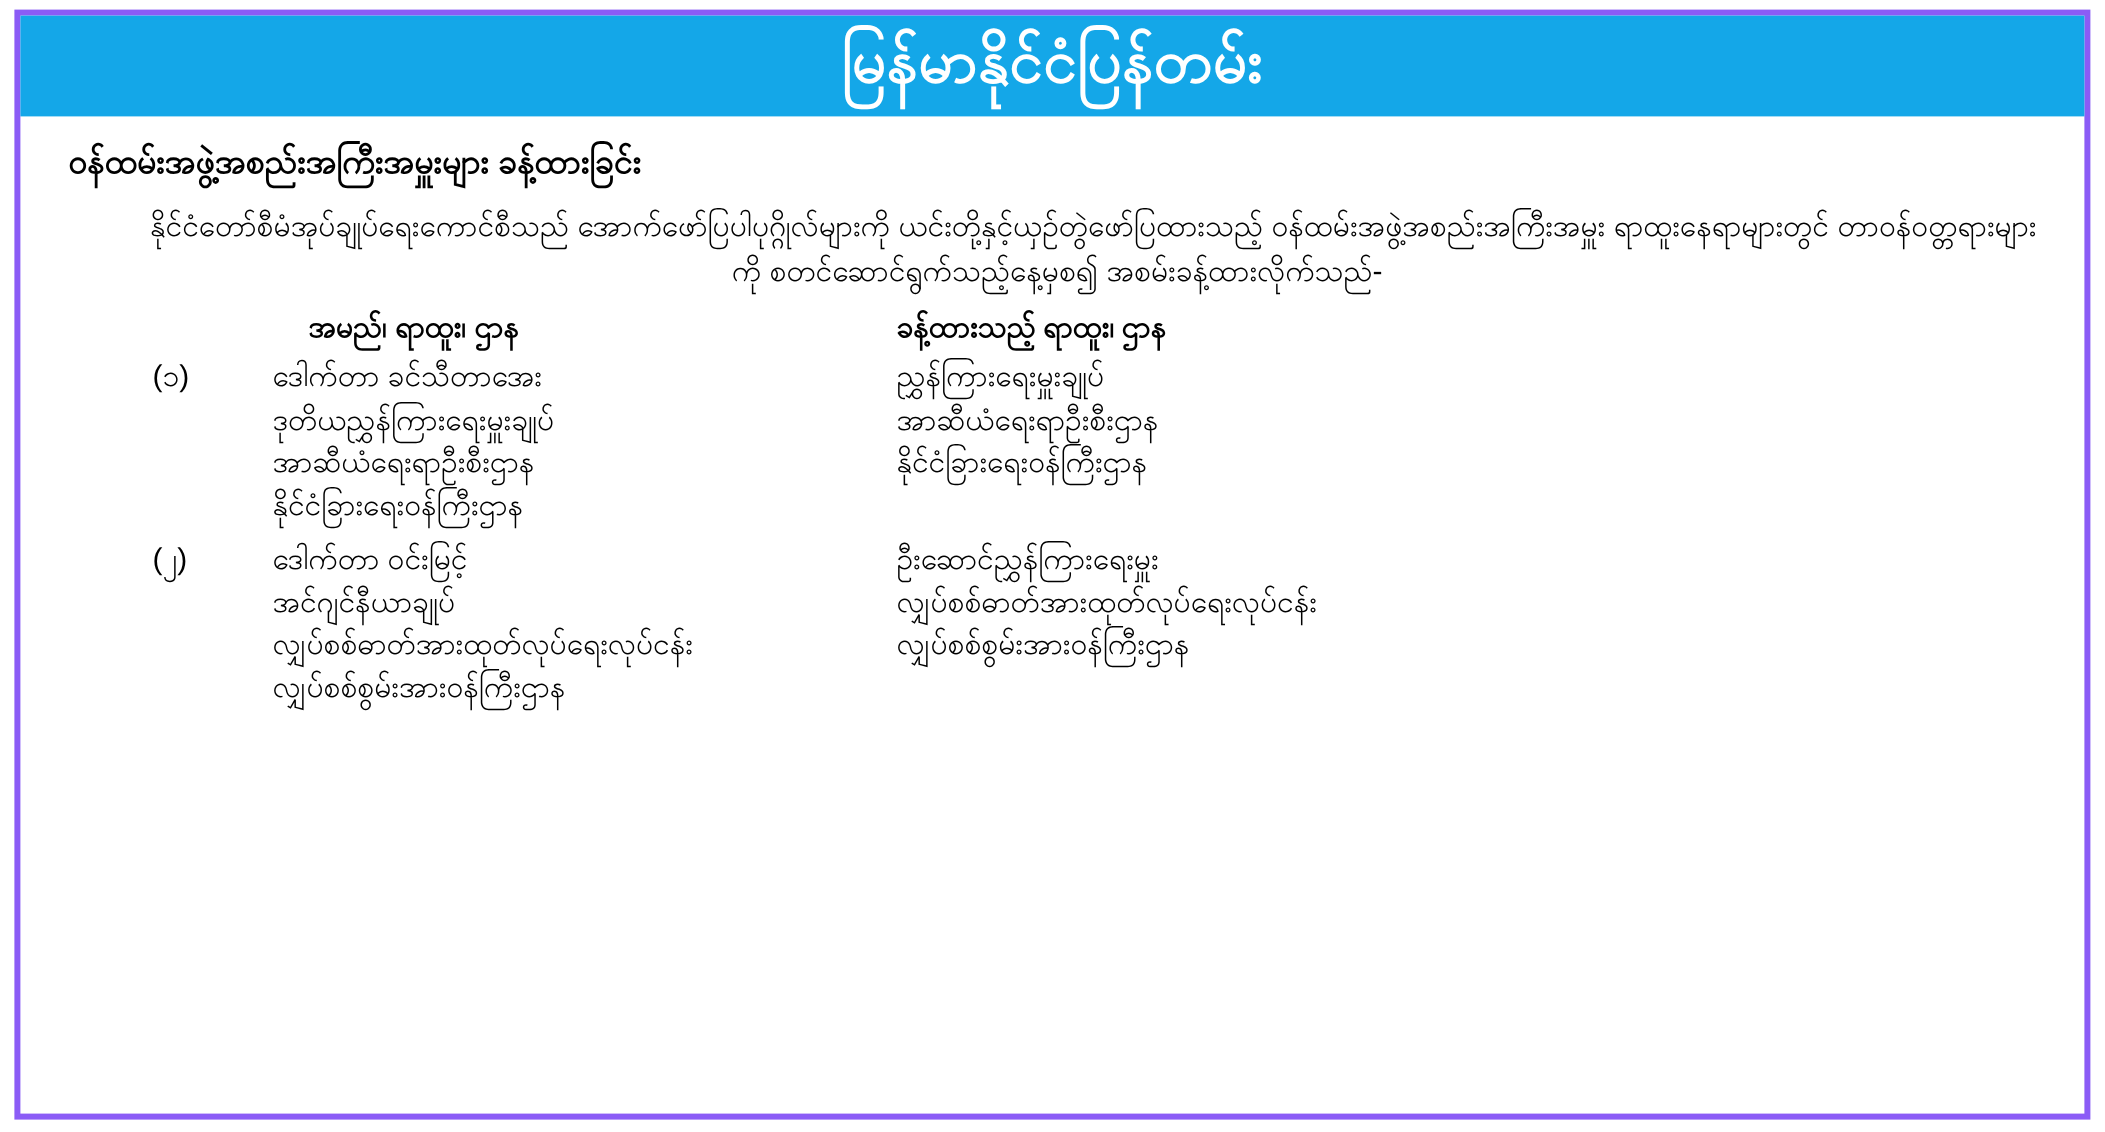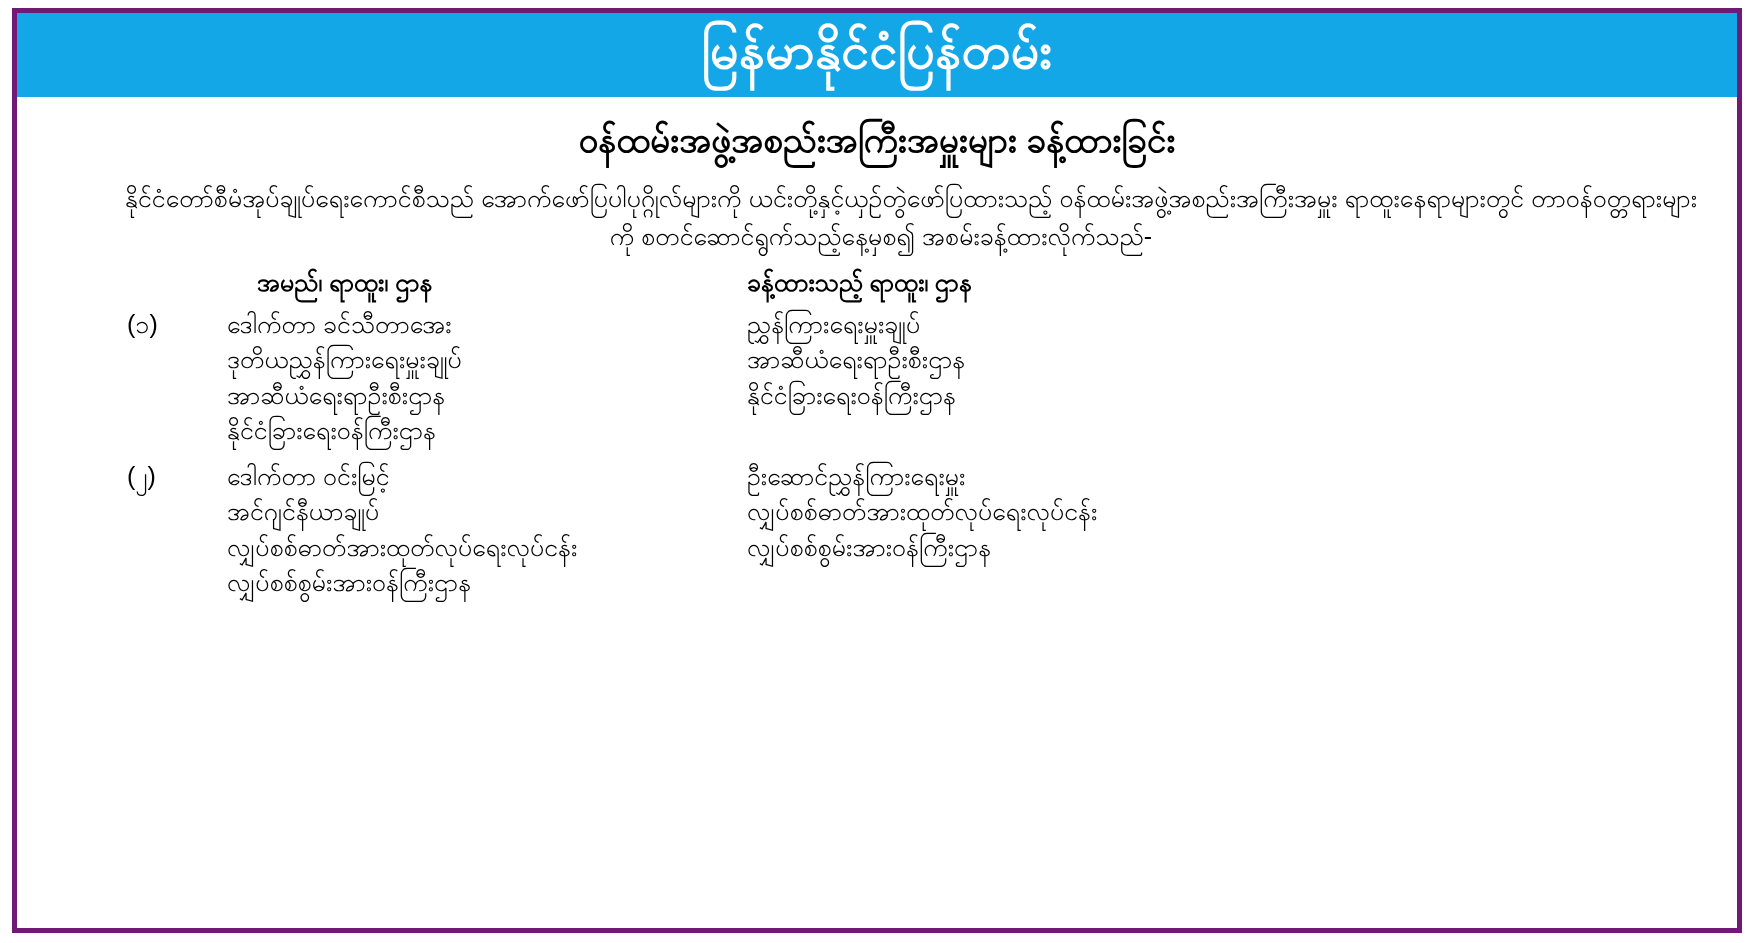--- a/index.html
+++ b/index.html
@@ -17,43 +17,43 @@
     box-sizing: border-box;
     width: 1754px;
     height: 943px;
     padding: 8px 12px 10px 12px;
     background: #ffffff;
   }
   .notice-card {
     box-sizing: border-box;
     width: 100%;
     height: 100%;
-    border: 5px solid #701a75;
+    border: 5px solid #8b5cf6;
     background: #ffffff;
     display: flex;
     flex-direction: column;
   }
   .banner {
     background: #14a7e8;
     color: #ffffff;
     text-align: center;
     padding: 10px 0 16px 0;
     font-size: 50px;
     font-weight: bold;
     line-height: 1.15;
     letter-spacing: 0.5px;
   }
   .body-area {
     flex: 1 1 auto;
     padding: 14px 40px 10px 40px;
     color: #000000;
   }
   .doc-title {
-    text-align: center;
-    font-size: 35px;
+    text-align: left;
+    font-size: 28px;
     font-weight: bold;
     line-height: 1.3;
     margin: 6px 0 18px 0;
   }
   .intro {
     font-size: 25px;
     line-height: 1.5;
     text-align: justify;
     text-align-last: center;
     margin: 0 0 10px 8px;

